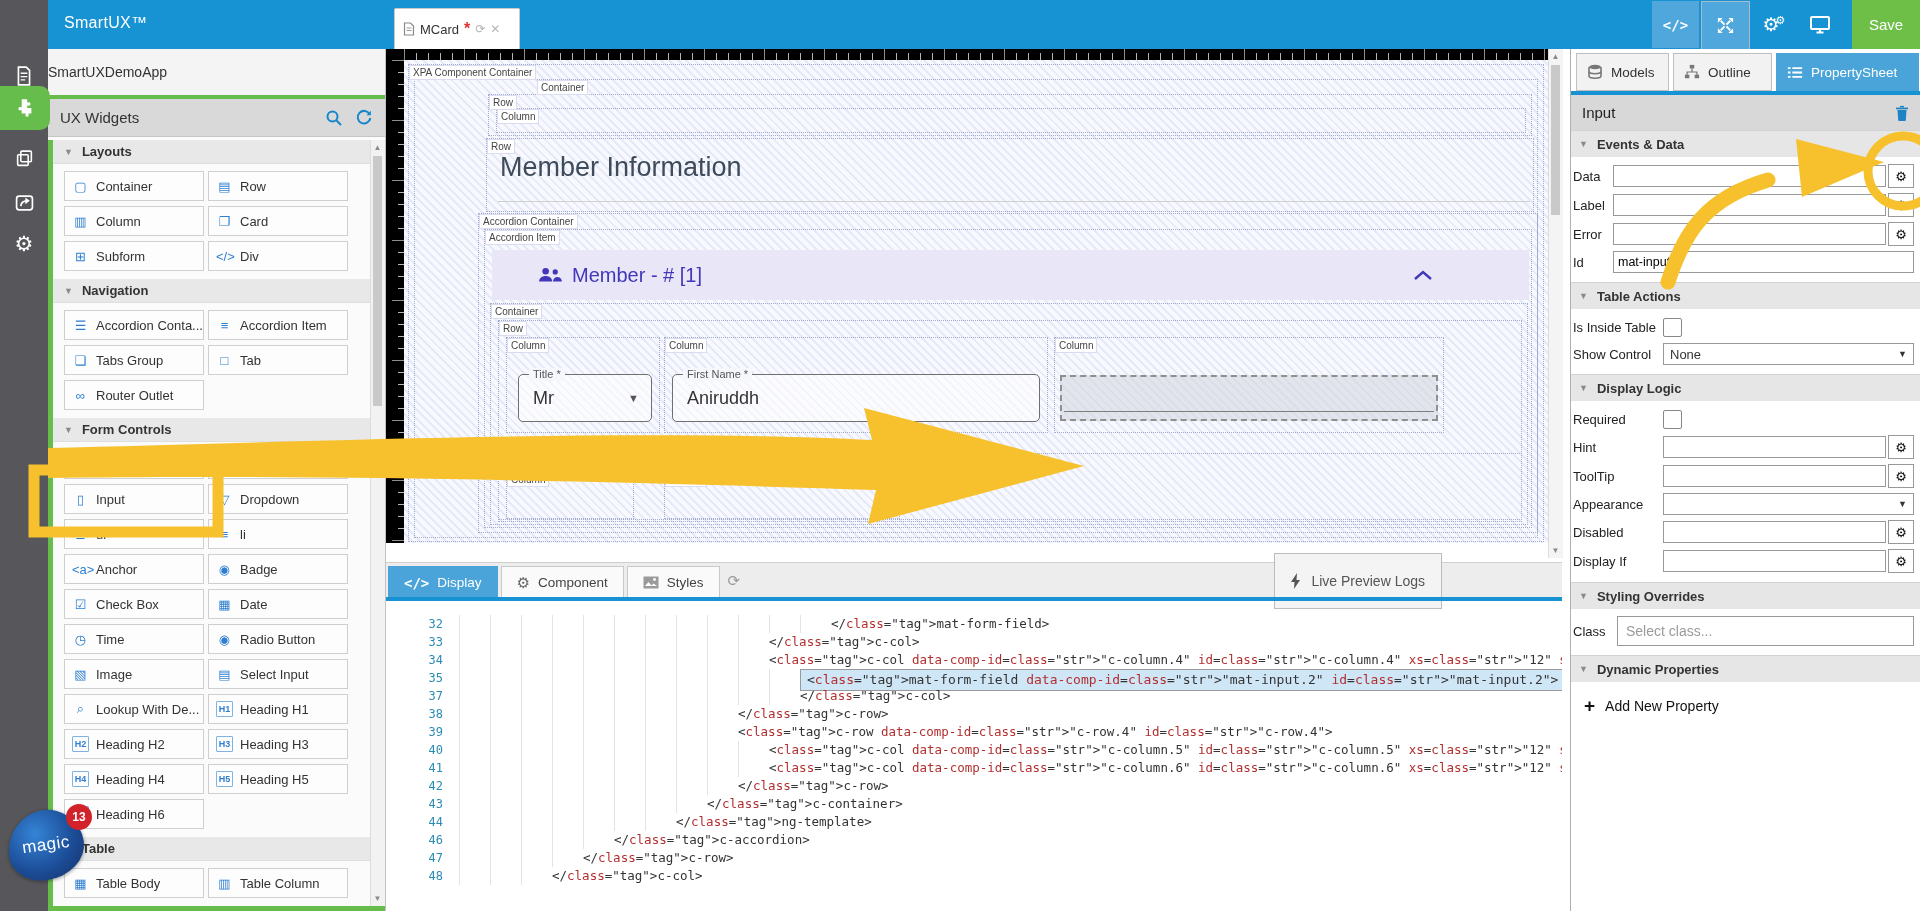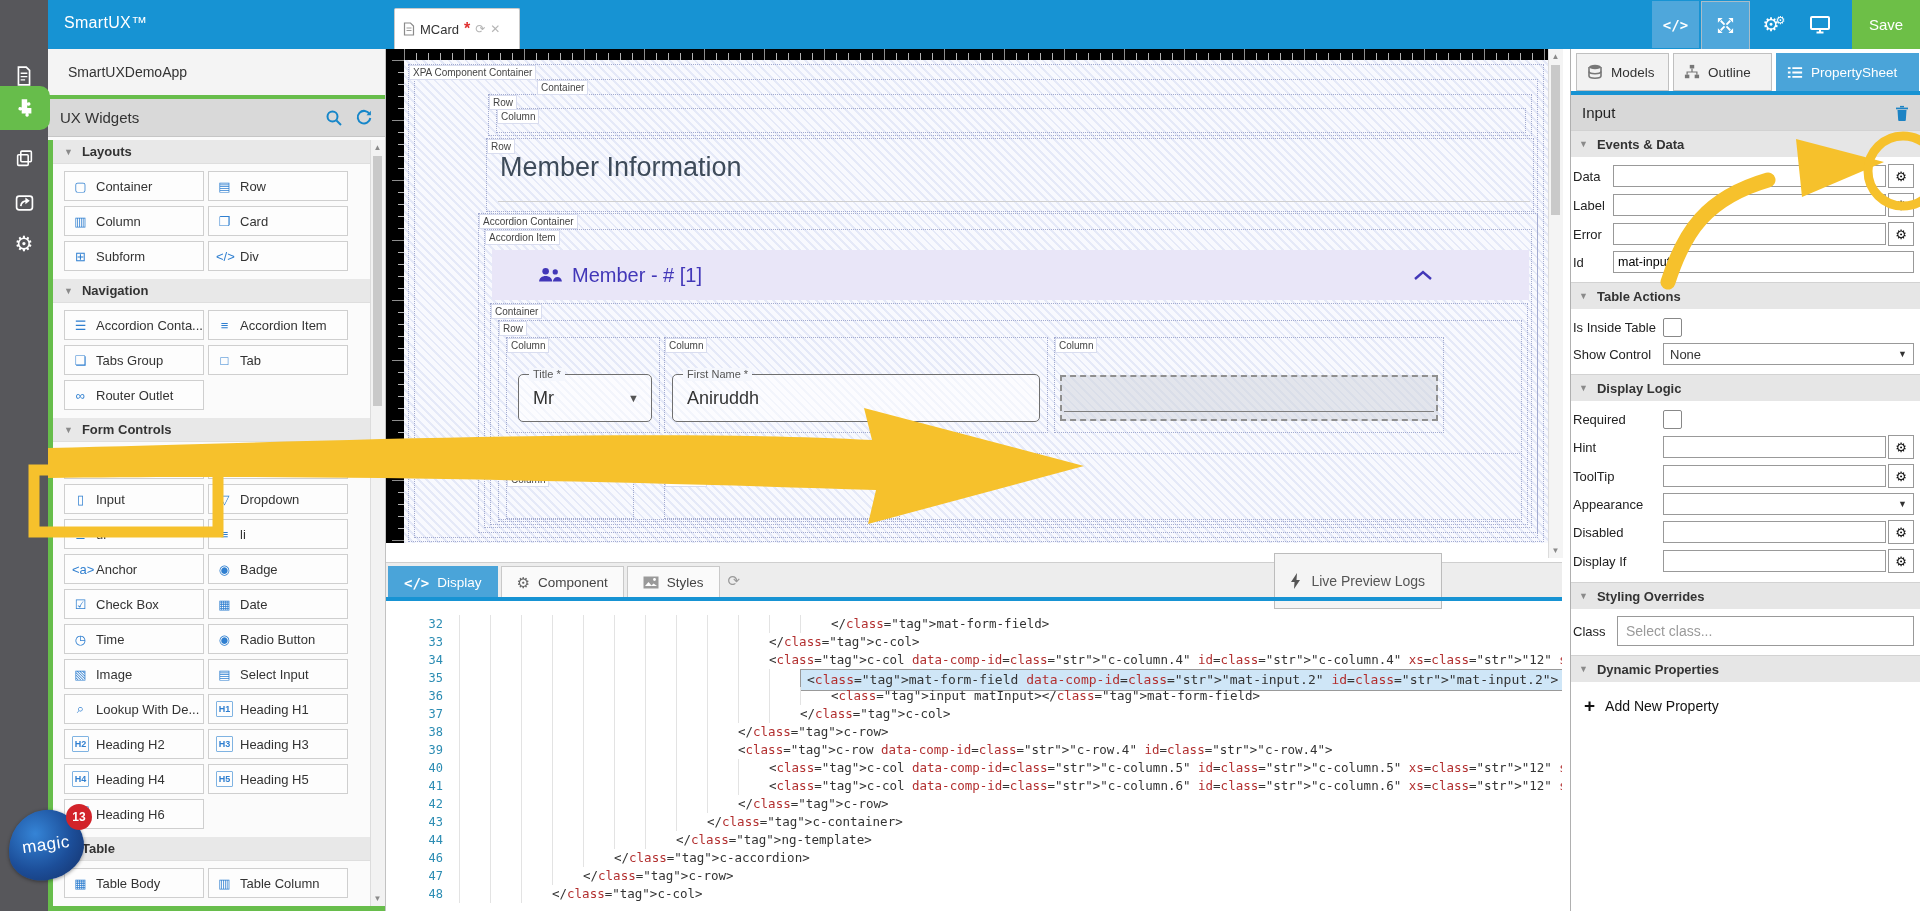--- a/index.html
+++ b/index.html
@@ -19,21 +19,21 @@
   .gears-glyph{font-size:19px;line-height:1;}
   .gears-glyph small{font-size:11px;margin-left:-4px;vertical-align:top;}
   #btn-save{background:#6dbf47;font-size:15px;}
   
   .doc-tab{position:absolute;left:394px;top:8px;width:126px;height:41px;background:#fff;border:1px solid #c9c9c9;border-bottom:none;border-radius:2px 2px 0 0;display:flex;align-items:center;gap:5px;padding:0 8px;box-sizing:border-box;z-index:7;cursor:pointer;}
   .doc-tab .tname{font-size:13px;color:#333;}
   .doc-tab .dirty{color:#e03030;font-weight:bold;}
   .doc-tab .tic{color:#b5b5b5;font-size:12px;}
   
   .wpanel{position:absolute;left:48px;top:49px;width:337px;height:862px;background:#fbfbfb;border-right:1px solid #c2c2c2;z-index:5;}
-  .app-row{height:50px;background:#f4f4f4;border-bottom:4px solid #67bd4b;display:flex;align-items:center;padding-left:20px;font-size:14px;color:#333;box-sizing:border-box;}
+  .app-row{height:50px;background:#f4f4f4;border-bottom:4px solid #67bd4b;display:flex;align-items:center;font-size:14px;color:#333;box-sizing:border-box;}
   .panel-title-row{height:37px;background:#d9d9d9;display:flex;align-items:center;padding:0 12px;border-bottom:1px solid #c6c6c6;gap:12px;}
   .panel-title-row .pt{flex:1;font-size:15px;color:#333;}
   .widget-scroll{position:absolute;top:91px;left:0;width:323px;bottom:5px;border-left:5px solid #67bd4b;overflow:hidden;background:#fbfbfb;box-sizing:border-box;}
   .panel-green-bottom{position:absolute;left:0;bottom:0;width:337px;height:5px;background:#67bd4b;}
   .panel-sb{position:absolute;right:0;top:91px;width:14px;bottom:5px;background:#f2f2f2;border-left:1px solid #dcdcdc;}
   .panel-sb .thumb{position:absolute;left:2px;top:16px;width:9px;height:250px;background:#c9c9c9;}
   .sb-arrow{position:absolute;left:0;width:13px;text-align:center;font-size:8px;color:#8a8a8a;}
   .wsec-header{height:23px;background:#e8e8e8;border-bottom:1px solid #dedede;display:flex;align-items:center;gap:9px;padding-left:11px;font-size:13px;font-weight:bold;color:#333;cursor:pointer;}
   .wsec-chevron{color:#8a8a8a;font-size:9px;}
   .wtiles{display:flex;flex-wrap:wrap;gap:5px 4px;padding:7px 0 8px 11px;}
@@ -482,25 +482,20 @@
         <span class="cnum">34</span>
         <span class="cindent" style="width: 310px;"></span>
         <span class="ctext">&lt;<span <span="" class="attr">class</span>="tag"&gt;c-col <span class="attr">data-comp-id</span>=<span <span="" class="attr">class</span>="str"&gt;"c-column.4" <span class="attr">id</span>=<span <span="" class="attr">class</span>="str"&gt;"c-column.4" <span class="attr">xs</span>=<span <span="" class="attr">class</span>="str"&gt;"12" <span class="attr">sm</span>=="str"&gt;"12" =="str"&gt;"12" =="str"&gt;"5"&gt;</span>
       </div>
       <div class="cline">
         <span class="cnum">35</span>
         <span class="cindent" style="width: 341px;"></span>
         <span class="ctext sel">&lt;<span <span="" class="attr">class</span>="tag"&gt;mat-form-field <span class="attr">data-comp-id</span>=<span <span="" class="attr">class</span>="str"&gt;"mat-input.2" <span class="attr">id</span>=<span <span="" class="attr">class</span>="str"&gt;"mat-input.2"&gt;</span>
       </div>
       <div class="cline">
-        <span class="cnum">36</span>
-        <span class="cindent" style="width: 372px;"></span>
-        <span class="ctext">&lt;<span <span="" class="attr">class</span>="tag"&gt;input matInput&gt;&lt;/<span <span="" class="attr">class</span>="tag"&gt;mat-form-field&gt;</span>
-      </div>
-      <div class="cline">
         <span class="cnum">37</span>
         <span class="cindent" style="width: 341px;"></span>
         <span class="ctext">&lt;/<span <span="" class="attr">class</span>="tag"&gt;c-col&gt;</span>
       </div>
       <div class="cline">
         <span class="cnum">38</span>
         <span class="cindent" style="width: 279px;"></span>
         <span class="ctext">&lt;/<span <span="" class="attr">class</span>="tag"&gt;c-row&gt;</span>
       </div>
       <div class="cline">

